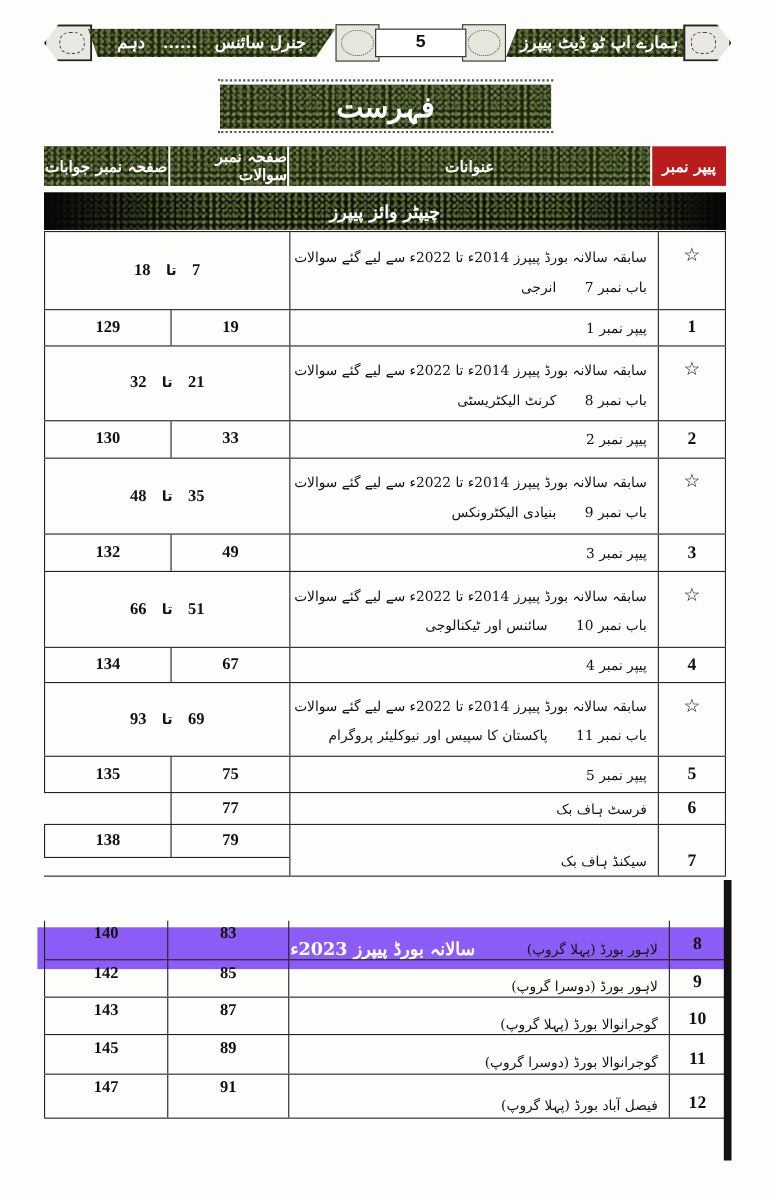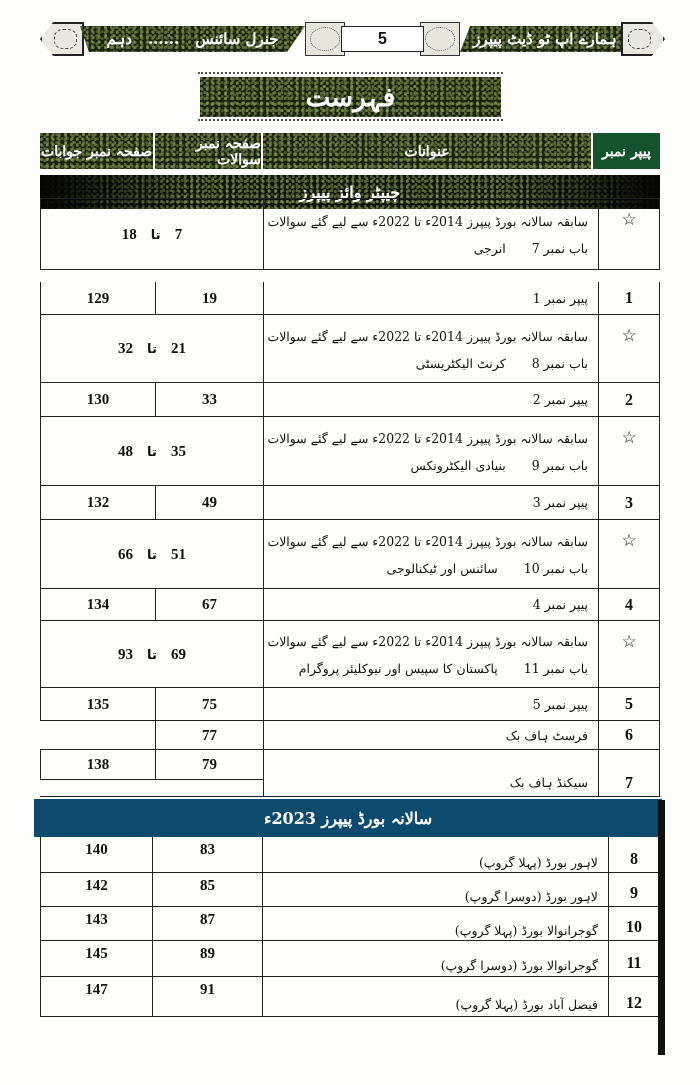--- a/index.html
+++ b/index.html
@@ -51,21 +51,21 @@
   .title-wrap .dots.bot { bottom: 0; }
   .title-box { position: absolute; left: 2px; right: 2px; top: 5px; bottom: 5px; display: flex; align-items: center; justify-content: center;
     color: #fff; font-family: "DejaVu Serif", serif; font-size: 26px; font-weight: bold; direction: rtl; }
 
   
   .table { position: absolute; left: 40px; top: 133px; width: 620px; }
   .hdr { position: absolute; top: 0; height: 36px; color: #fff; display: flex; align-items: center; justify-content: center;
     font-family: "DejaVu Serif", serif; font-size: 14px; font-weight: bold; direction: rtl; border-right: 2px solid #fff; }
   .section-band { position: absolute; left: 0; width: 620px; height: 34px; color: #fff; display: flex; align-items: center; justify-content: center;
     font-family: "DejaVu Serif", serif; font-size: 16px; font-weight: bold; direction: rtl; }
-  .section-band.solid { background: #0c4a6e; }
+  .section-band.solid { background: #8b5cf6; margin-top: 44px; }
 
   .row { position: absolute; left: 0; width: 620px; border-bottom: 1.5px solid #222; }
   .cell { position: absolute; top: 0; bottom: 0; display: flex; align-items: center; justify-content: center;
     border-left: 1.5px solid #222; font-family: "Liberation Serif", serif; font-weight: bold; font-size: 15px; }
   .c-ans { left: 0; width: 115px; border-left: 1.5px solid #222; }
   .c-q { left: 115px; width: 108px; }
   .c-merge { left: 0; width: 223px; border-left: 1.5px solid #222; gap: 14px; }
   .c-title { left: 223px; width: 335px; justify-content: flex-start; direction: rtl; padding-right: 10px;
     font-family: "DejaVu Serif", serif; font-weight: normal; font-size: 12.5px; }
   .c-num { left: 558px; width: 62px; border-right: 1.5px solid #222; font-size: 16px; }
@@ -108,25 +108,25 @@
   <div class="dots top"></div>
   <div class="title-box grass">فہرست</div>
   <div class="dots bot"></div>
 </div>
 
 <div class="table">
 
   <div class="hdr grass" style="left:0;width:115px;">صفحہ نمبر جوابات</div>
   <div class="hdr grass" style="left:115px;width:108px;">صفحہ نمبر سوالات</div>
   <div class="hdr grass" style="left:223px;width:330px;">عنوانات</div>
-  <div class="hdr" style="left:553px;width:67px;background:#14532d;border-right:none;">پیپر نمبر</div>
+  <div class="hdr" style="left:553px;width:67px;background:#b91c1c;border-right:none;">پیپر نمبر</div>
 
   <div class="section-band grass-fade" style="top:42px;">چیپٹر وائز پیپرز</div>
 
-  <div class="row" style="top:65px;height:72px;border-top:1.5px solid #222;">
+  <div class="row" style="top:77px;height:72px;border-top:1.5px solid #222;">
     <div class="cell c-merge">
       <span>18</span>
       <span class="to-glyph">تا</span>
       <span>7</span>
     </div>
     <div class="cell c-title two">
       <span class="line">سابقہ سالانہ بورڈ پیپرز 2014ء تا 2022ء سے لیے گئے سوالات</span>
       <span class="ch">
         <span class="bn">باب نمبر 7</span>
         <span>انرجی</span>

